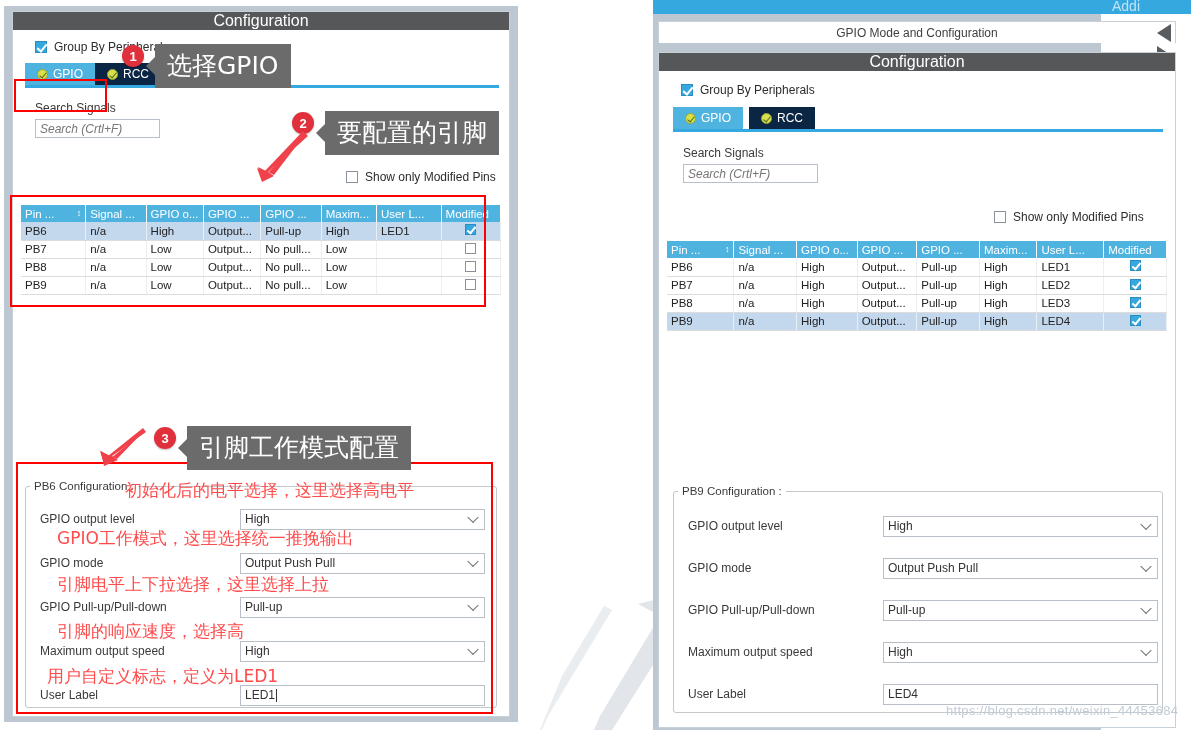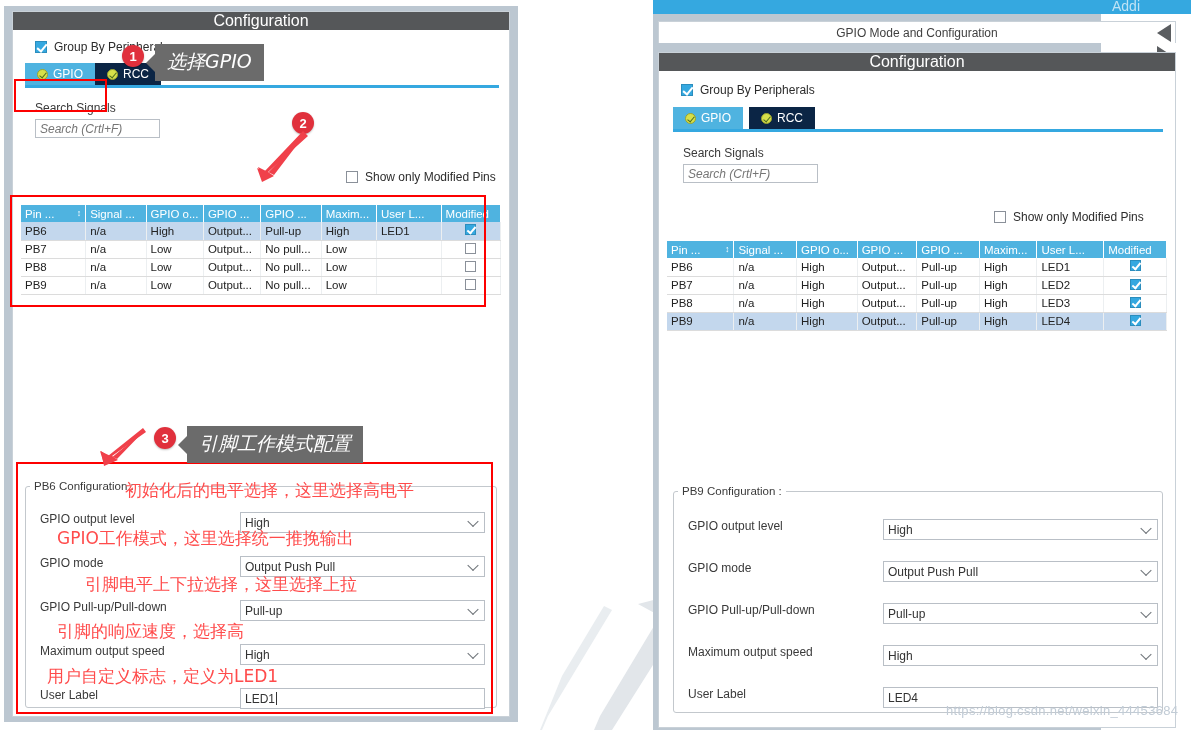--- a/index.html
+++ b/index.html
@@ -82,21 +82,21 @@
     border:solid #fff; border-width:0 2px 2px 0; transform:rotate(40deg);
   }
   td.cc { text-align:center; }
 
   fieldset.cfg {
     border:1px solid #c3c8cd; border-radius:3px; margin:0; padding:0;
     position:absolute; background:transparent;
   }
   fieldset.cfg > legend { font-size:11.5px; color:#3a3a3a; padding:0 4px; margin-left:4px; }
 
-  .frow { display:flex; }
+  .frow { display:flex; align-items:center; }
   .frow .flabel { font-size:12px; color:#3a3a3a; }
   .combo {
     border:1px solid #b9bfc6; background:#fff; height:21px; position:relative;
     font-size:12px; color:#333; display:flex; align-items:center; padding:0 4px;
   }
   .chev {
     position:absolute; right:7px; top:50%; width:8px; height:8px;
     border:solid #6d7378; border-width:0 1.5px 1.5px 0;
     transform:translateY(-70%) rotate(45deg);
   }
@@ -109,23 +109,22 @@
   
   .redbox { position:absolute; border:2px solid #fd0000; pointer-events:none; }
   .badge {
     position:absolute; width:22px; height:22px; border-radius:50%;
     background:#e0303c; color:#fff; font-size:13px; font-weight:bold;
     display:flex; align-items:center; justify-content:center;
     box-shadow:0 1px 2px rgba(0,0,0,.25);
   }
   .callout {
     position:absolute; background:#6b6b6b; color:#ffffff;
-    font-size:19px; padding:5px 12px 6px 12px; white-space:nowrap;
+    font-size:25px; padding:5px 12px 6px 12px; white-space:nowrap;
     font-family:"DejaVu Sans","Liberation Sans",sans-serif;
-    font-style:italic;
   }
   .callout::before{
     content:""; position:absolute; left:-9px; top:50%; transform:translateY(-50%);
     border-top:9px solid transparent; border-bottom:9px solid transparent;
     border-right:9px solid #6b6b6b;
   }
   .redtext {
     position:absolute; color:#ff4b4b; font-size:17px; white-space:nowrap;
     font-family:"DejaVu Sans","Liberation Sans",sans-serif;
   }
@@ -464,36 +463,37 @@
   </div>
 
   <div class="redbox" style="left:14px; top:79px; width:93px; height:33px;"></div>
   <div class="redbox" style="left:10px; top:195px; width:476px; height:112px;"></div>
   <div class="redbox" style="left:16px; top:462px; width:477px; height:252px;"></div>
 
   <div class="badge" style="left:122px; top:45px;">1</div>
   <div class="callout" style="left:155px; top:44px;">选择GPIO</div>
 
   <div class="badge" style="left:292px; top:112px;">2</div>
+  <div class="callout" style="left:325px; top:111px;">要配置的引脚</div>
 
   <div class="badge" style="left:154px; top:427px;">3</div>
   <div class="callout" style="left:187px; top:426px;">引脚工作模式配置</div>
 
   <svg class="ovl">
     <g>
       <path d="M308,136 L268,172 L274,176 L262,182 L257,168 L264,172 L303,131 Z" fill="#f0404a"></path>
       <path d="M306,133 L262,179 L258,167 L274,175 Z" fill="#f0404a"></path>
     </g>
     <g>
       <path d="M146,432 L112,456 L118,460 L104,466 L101,451 L108,456 L143,428 Z" fill="#f0404a"></path>
       <path d="M145,430 L104,464 L100,451 L117,459 Z" fill="#f0404a"></path>
     </g>
   </svg>
 
   <div class="redtext" style="left:125px; top:479px;">初始化后的电平选择，这里选择高电平</div>
   <div class="redtext" style="left:57px; top:527px;">GPIO工作模式，这里选择统一推挽输出</div>
-  <div class="redtext" style="left:57px; top:573px;margin-left:28px;">引脚电平上下拉选择，这里选择上拉</div>
+  <div class="redtext" style="left:57px; top:573px;">引脚电平上下拉选择，这里选择上拉</div>
   <div class="redtext" style="left:57px; top:620px;">引脚的响应速度，选择高</div>
   <div class="redtext" style="left:47px; top:665px;">用户自定义标志，定义为LED1</div>
 
   <div class="watermark" style="left:946px; top:703px;">https://blog.csdn.net/weixin_44453684</div>
 
 </div>
 
 </body></html>

